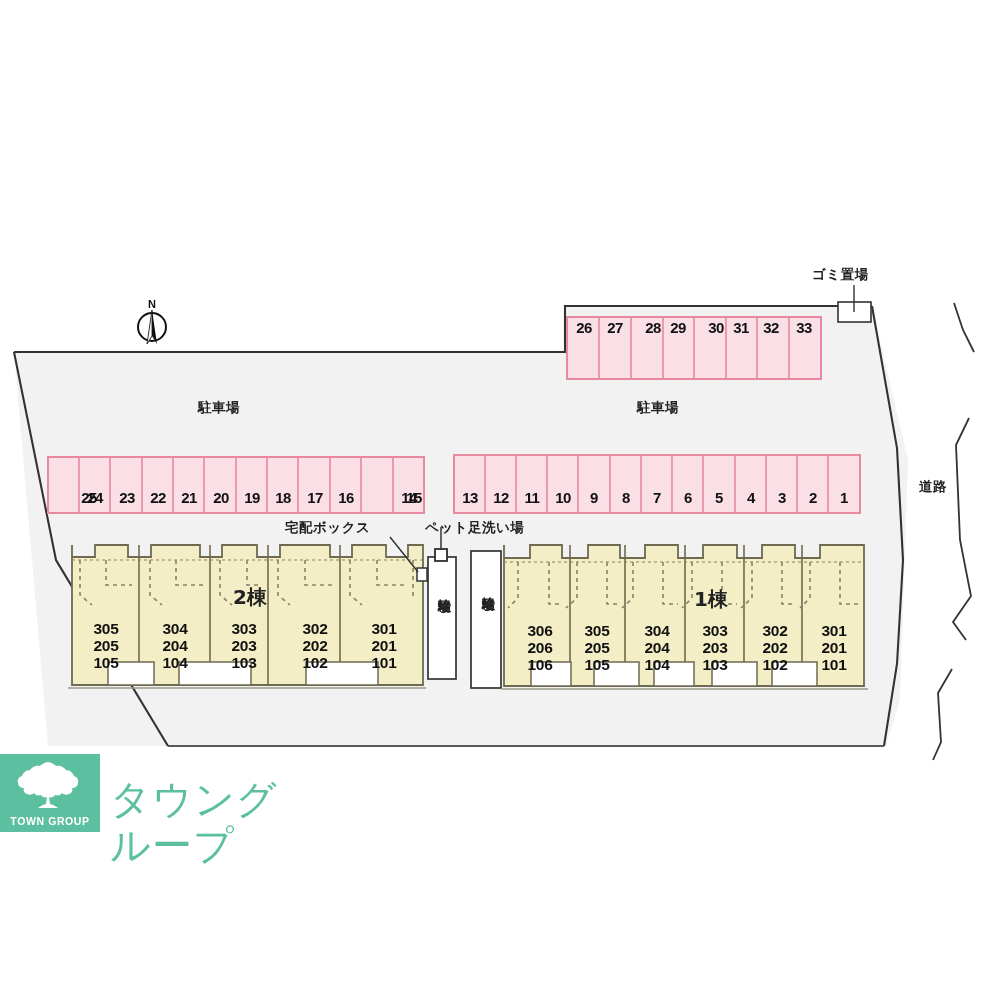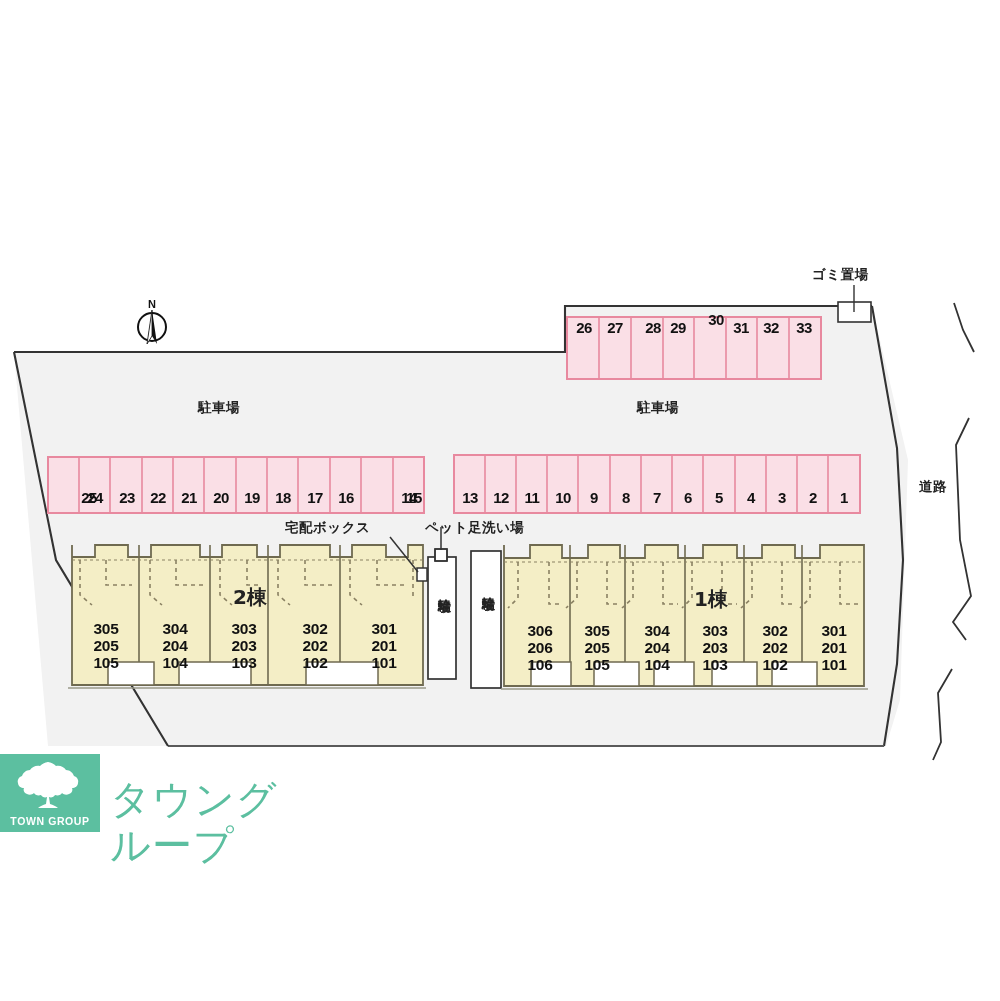--- a/index.html
+++ b/index.html
@@ -198,21 +198,21 @@
       <circle cx="152" cy="327" r="14" fill="#fff" stroke="#111" stroke-width="2"></circle>
       <polygon points="152,310 147,344 152,336 157,344" fill="#111"></polygon>
       <polygon points="152,310 147,344 152,336" fill="#fff" stroke="#111" stroke-width="0.8"></polygon>
     </g>
   </svg>
 
   <div class="stall-num" style="left:570px;top:319px;width:28px;">26</div>
   <div class="stall-num" style="left:601px;top:319px;width:28px;">27</div>
   <div class="stall-num" style="left:633px;top:319px;width:40px;">28</div>
   <div class="stall-num" style="left:664px;top:319px;width:28px;">29</div>
-  <div class="stall-num" style="left:696px;top:311px;width:40px;">30</div>
+  <div class="stall-num" style="left:696px;top:319px;width:40px;">30</div>
   <div class="stall-num" style="left:727px;top:319px;width:28px;">31</div>
   <div class="stall-num" style="left:759px;top:319px;width:24px;">32</div>
   <div class="stall-num" style="left:790px;top:319px;width:28px;">33</div>
 
   <div class="stall-num" style="left:50px;top:489px;width:44px;padding-left:17px;">25</div>
   <div class="stall-num" style="left:81px;top:489px;width:28px;">24</div>
   <div class="stall-num" style="left:113px;top:489px;width:28px;">23</div>
   <div class="stall-num" style="left:144px;top:489px;width:28px;">22</div>
   <div class="stall-num" style="left:175px;top:489px;width:28px;">21</div>
   <div class="stall-num" style="left:207px;top:489px;width:28px;">20</div>

